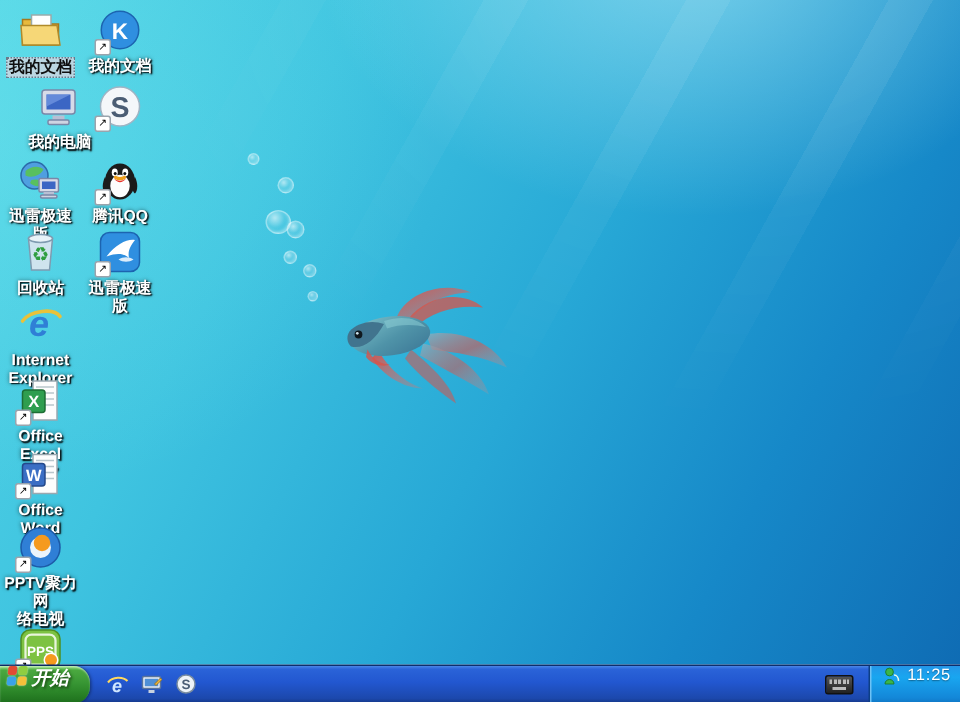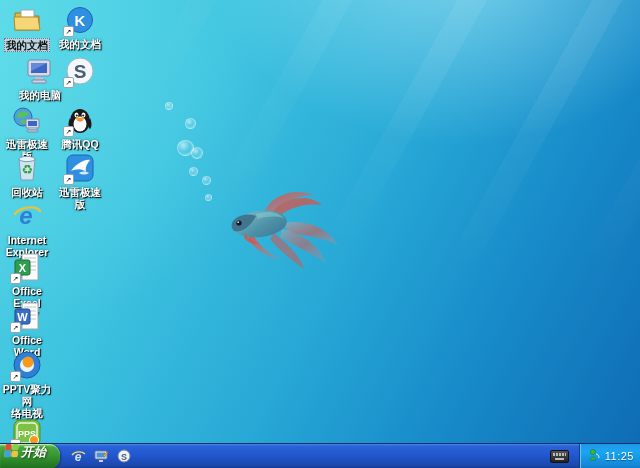--- a/index.html
+++ b/index.html
@@ -43,21 +43,21 @@
   #start-btn .flag i{border-radius:1.5px;box-shadow:0 0 1px rgba(255,255,255,.7);}
   #start-label{font-size:12.5px;font-weight:bold;font-style:italic;color:#fff;text-shadow:1px 1px 2px #1c4a14;}
   .ql{display:flex;align-items:center;gap:7px;margin-left:10px;}
   .qlicon{width:16px;height:16px;display:flex;align-items:center;justify-content:center;cursor:pointer;}
   #tb-spacer{flex:1;}
   #kbd-icon{width:17px;height:11px;background:linear-gradient(180deg,#555,#222);border:1px solid #111;border-radius:2px;
      margin-right:10px;position:relative;cursor:pointer;}
   #kbd-icon:before{content:"";position:absolute;left:2px;top:2px;right:2px;height:3px;
      background:repeating-linear-gradient(90deg,#bbb 0 2px,transparent 2px 3px);}
   #kbd-icon:after{content:"";position:absolute;left:4px;bottom:2px;right:4px;height:2px;background:#bbb;}
-  #tray{height:25px;display:flex;align-items:center;gap:4px;padding:0 6px 0 8px;
+  #tray{height:25px;display:flex;gap:4px;padding:0 6px 0 8px;
      background:linear-gradient(180deg,#2396e8 0%,#19a6f0 30%,#1387d8 85%,#0f76c4 100%);
      border-left:1px solid #0c3f86;box-shadow:inset 1px 0 0 #6dc2f5;}
   #clock{font-size:11px;color:#fff;text-shadow:0 1px 1px rgba(0,0,0,.4);letter-spacing:.5px;}
 </style>
 </head>
 <body>
 
 <div id="screen">
   <div id="desktop">
     <div id="rays"></div>

